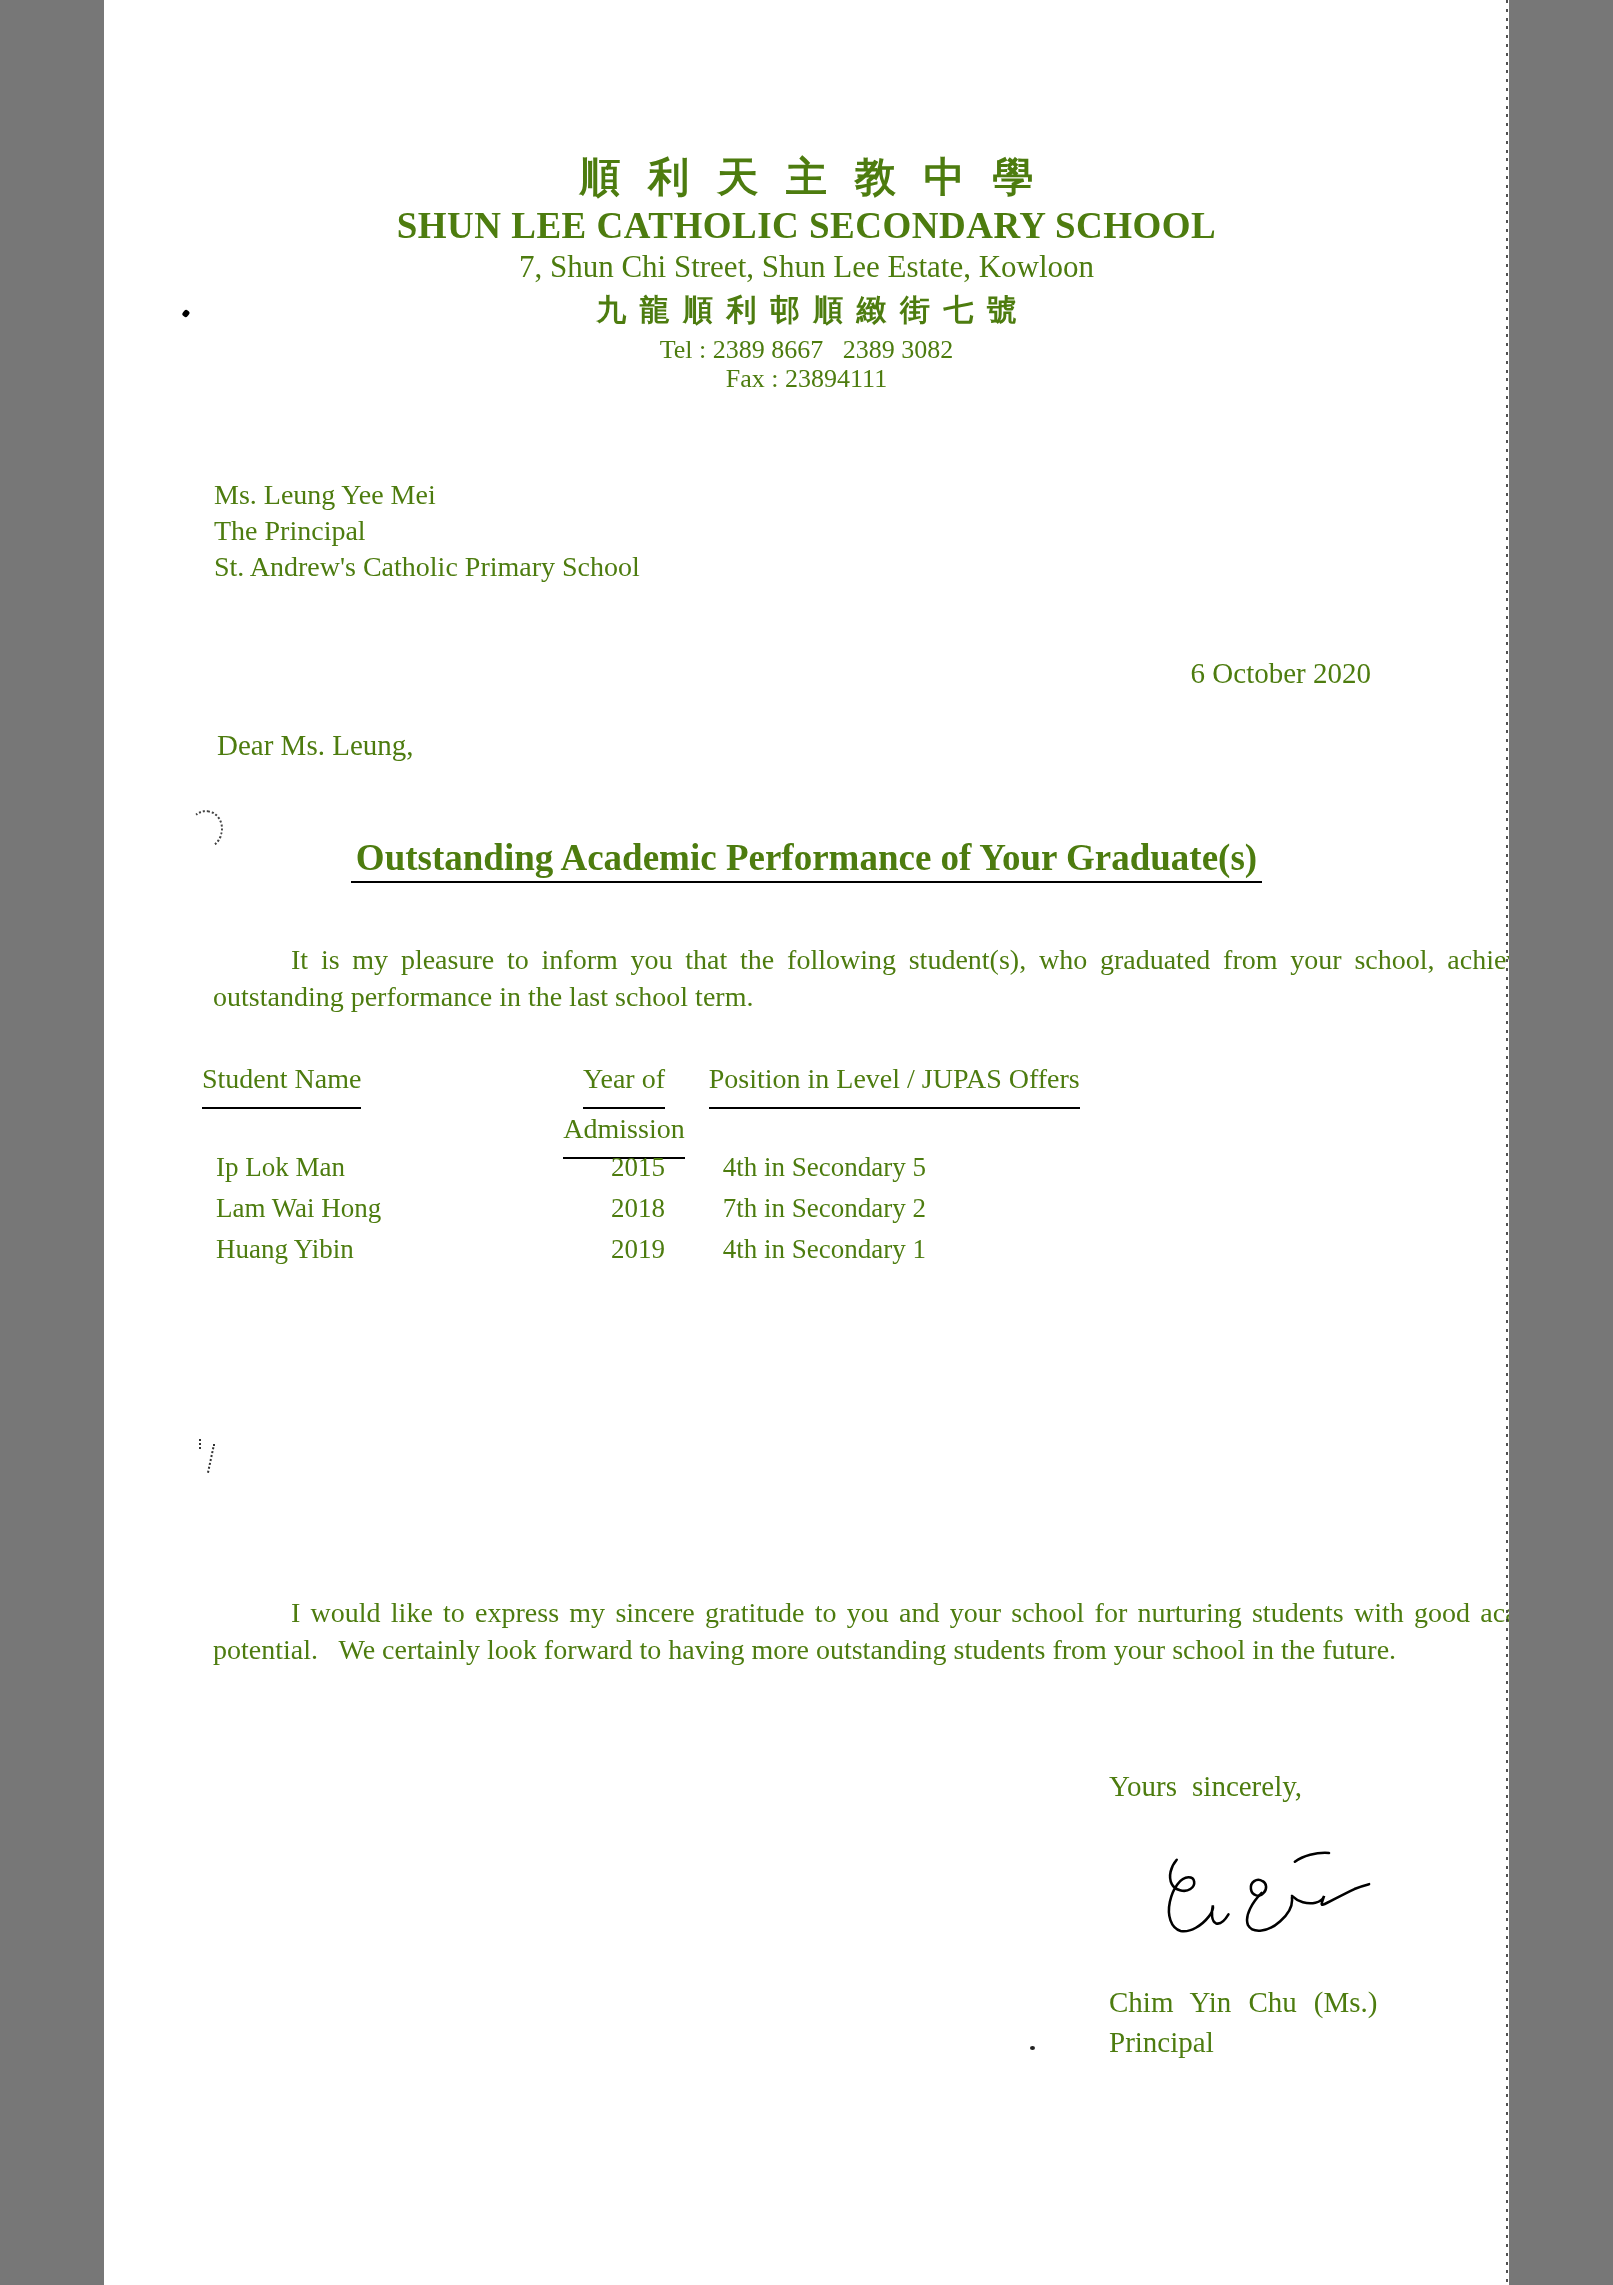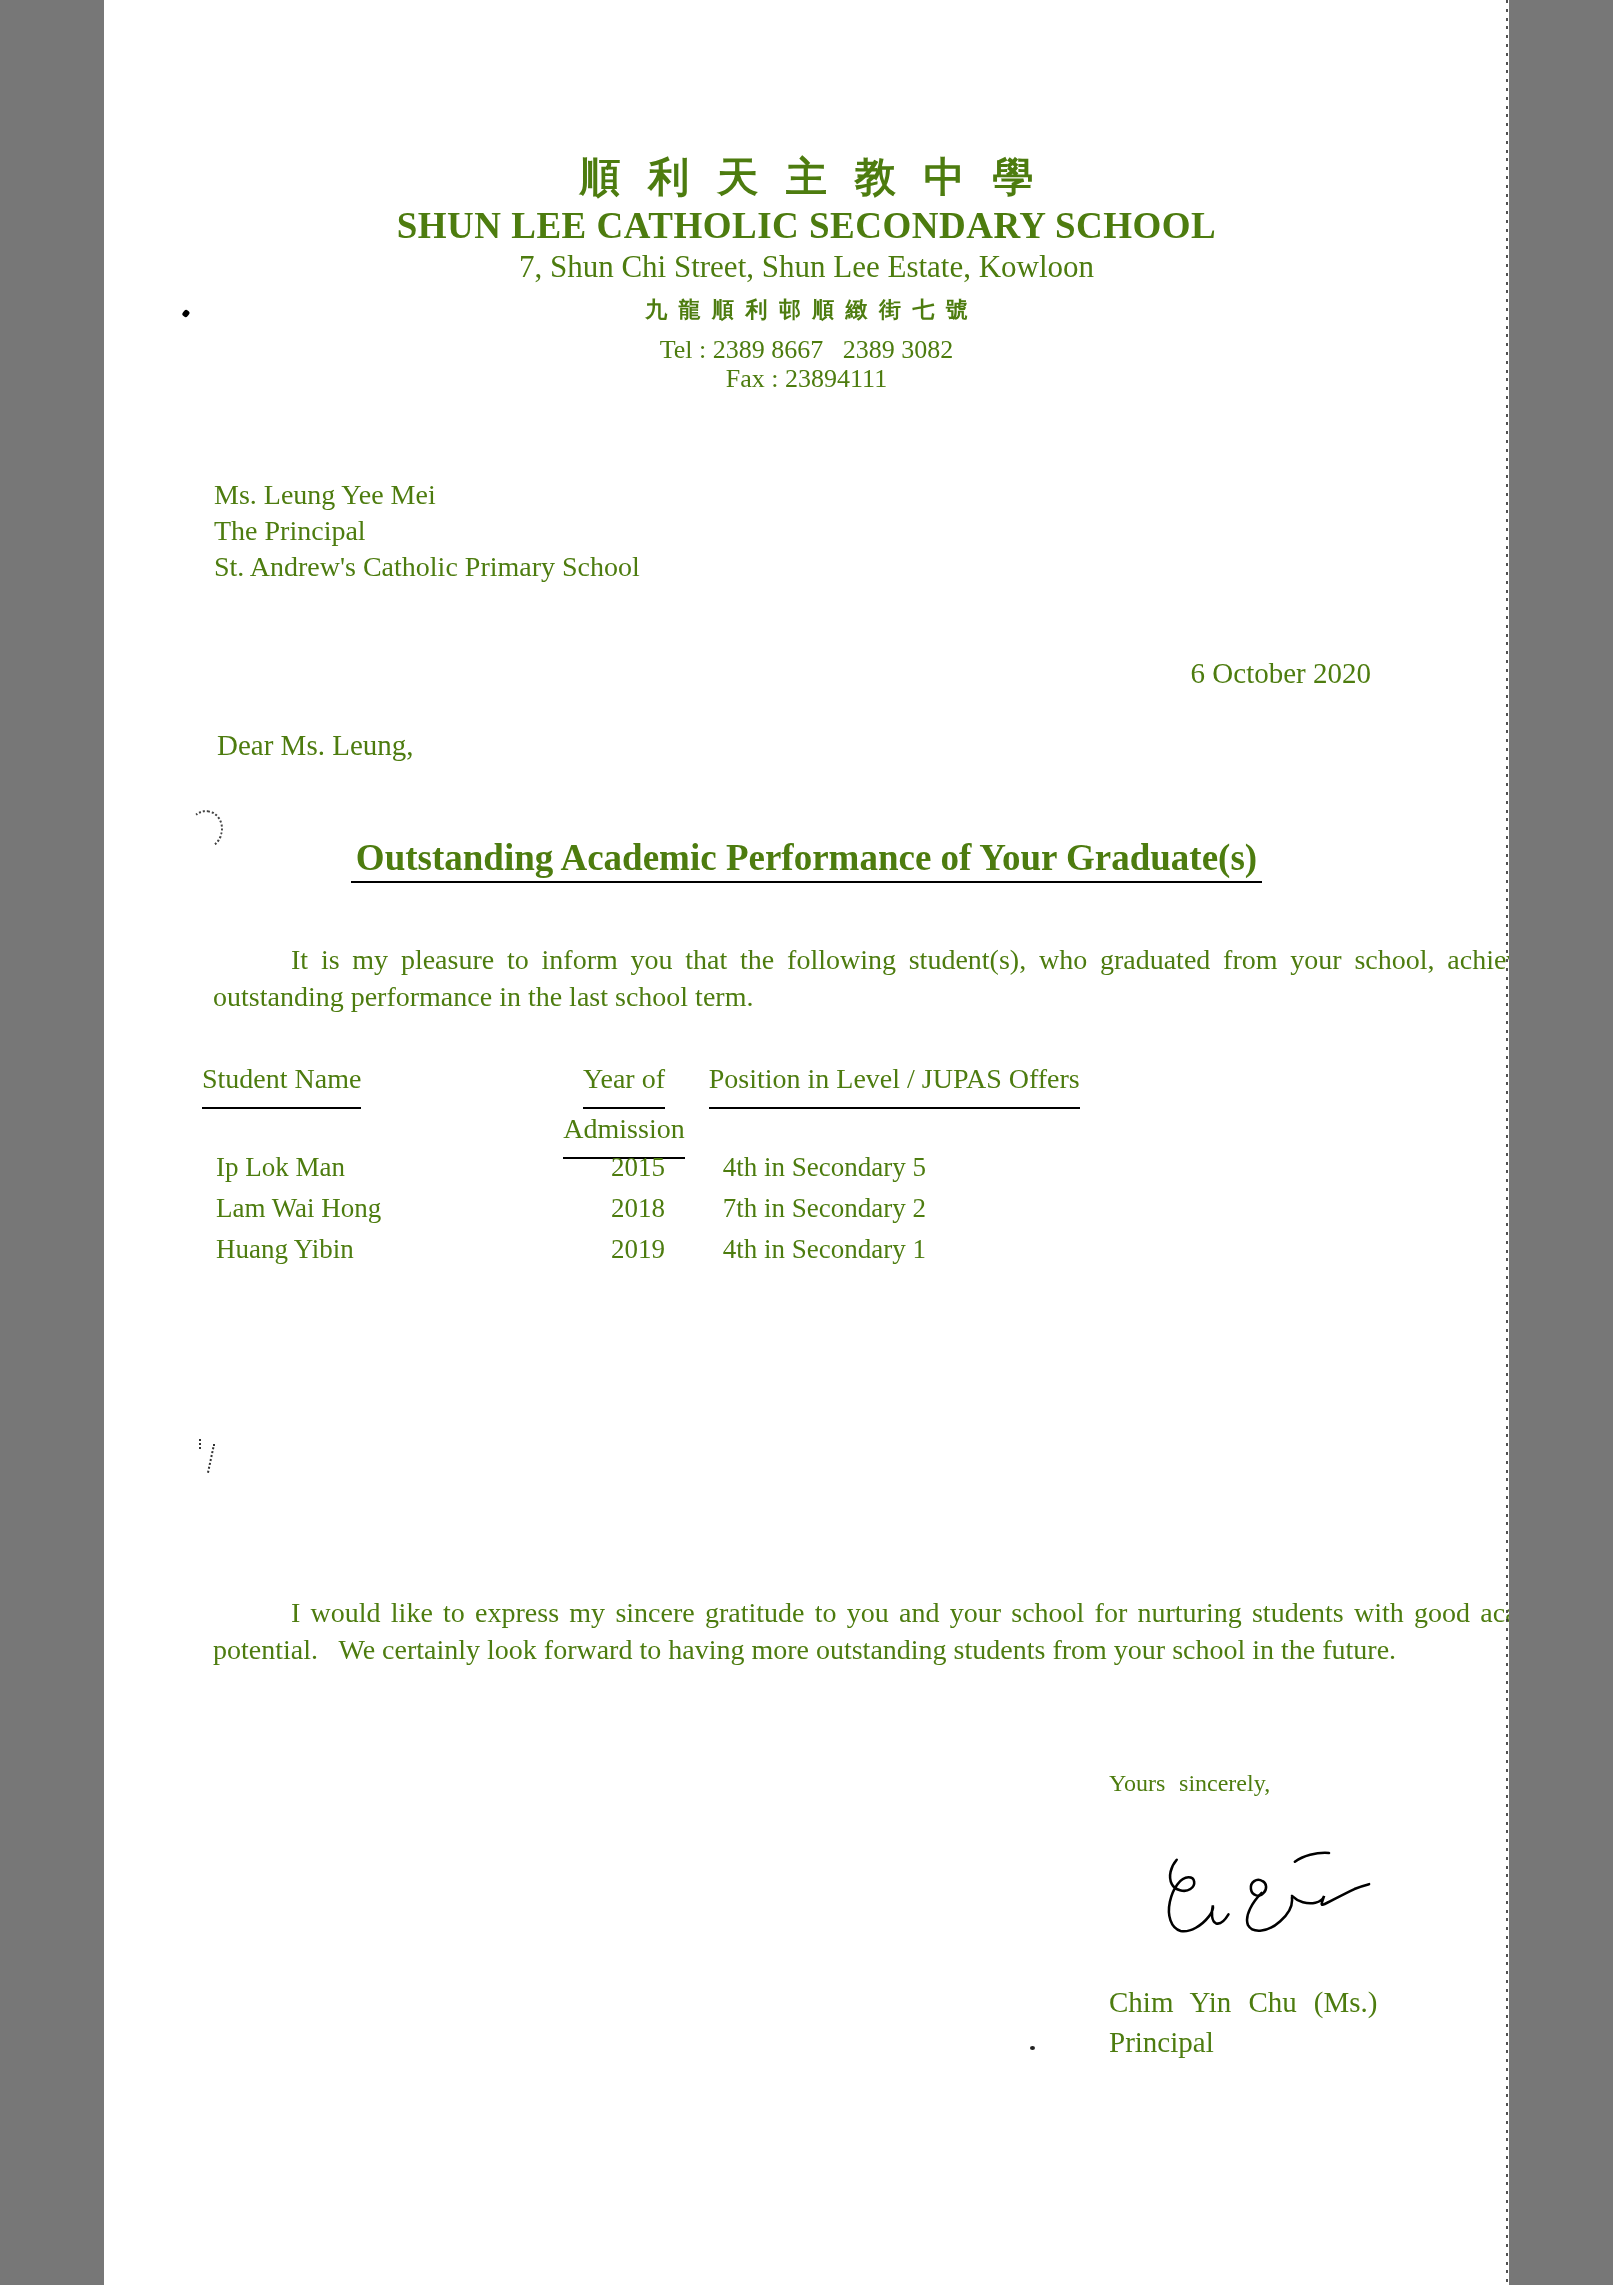--- a/index.html
+++ b/index.html
@@ -14,21 +14,21 @@
     color: #4d7c0f;
     overflow: hidden;
   }
   .abs { position: absolute; }
   .center { left: 0; width: 100%; text-align: center; }
 
   
   .zh-title   { top: 154px; font-size: 41px; line-height: 47px; word-spacing: 17.6px; font-weight: bold; }
   .en-title   { top: 204px; font-size: 37px; line-height: 43px; font-weight: bold; letter-spacing: 0.5px; }
   .en-addr    { top: 248px; font-size: 31px; line-height: 37px; }
-  .zh-addr    { top: 292px; font-size: 22px; line-height: 36px; word-spacing: 5.9px; font-weight: bold; }
+  .zh-addr    { top: 292px; font-size: 30px; line-height: 36px; word-spacing: 5.9px; font-weight: bold; }
   .tel-line   { top: 335px; font-size: 26px; line-height: 30px; }
   .fax-line   { top: 364px; font-size: 26px; line-height: 30px; }
 
   
   .recipient { left: 110px; top: 477px; font-size: 28px; line-height: 36px; }
 
   
   .date { right: 138px; top: 657px; font-size: 29px; }
 
   
@@ -59,21 +59,21 @@
   
   .tbl-head { left: 98px; top: 1059px; display: flex; align-items: flex-start; font-size: 28px; line-height: 39px; }
   .tbl-rows { left: 112px; top: 1147px; font-size: 27px; }
   .t-row { display: flex; height: 41px; line-height: 41px; }
   .c-name { width: 349px; }
   .c-year { width: 146px; text-align: center; }
   .c-pos  { margin-left: 11.7px; }
   .u { display: inline-block; border-bottom: 2px solid #000; padding-bottom: 9px; }
 
   
-  .valediction { left: 1005px; top: 1770px; font-size: 24px; word-spacing: 7.8px; }
+  .valediction { left: 1005px; top: 1770px; font-size: 29px; word-spacing: 7.8px; }
   .signature   { left: 1061px; top: 1845px; }
   .signer-name { left: 1005px; top: 1986px; font-size: 29px; word-spacing: 9.8px; }
   .signer-title{ left: 1005px; top: 2026px; font-size: 29px; }
 
   
   .edge-dots {
     right: 1px; top: 0; width: 2px; height: 100%;
     background: repeating-linear-gradient(to bottom, #333 0px, #333 2.9px, transparent 2.9px, transparent 8.8px);
     opacity: 0.85;
   }

